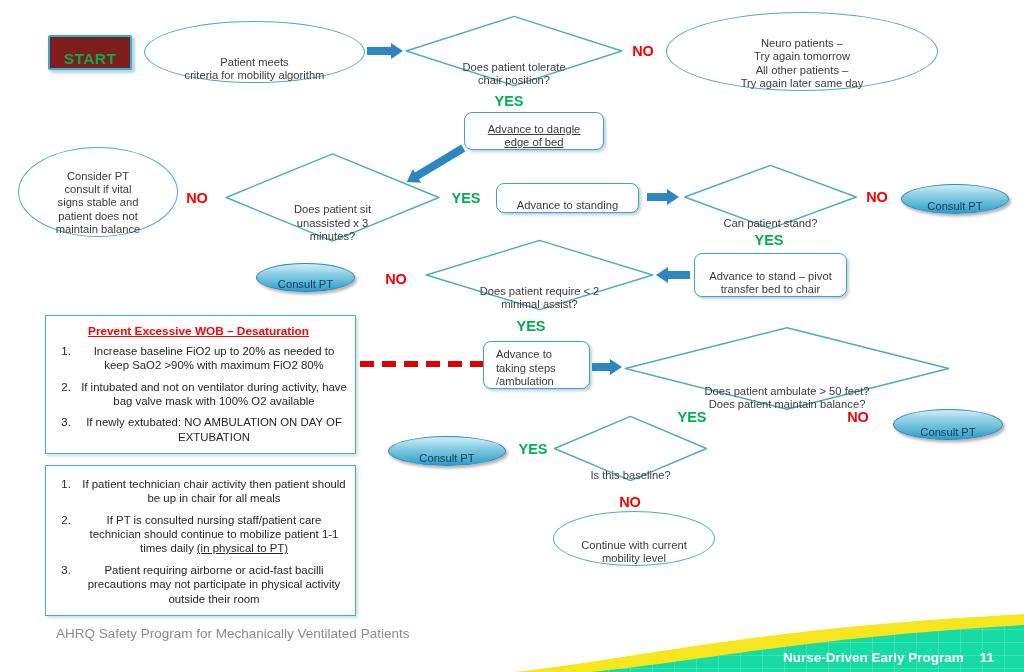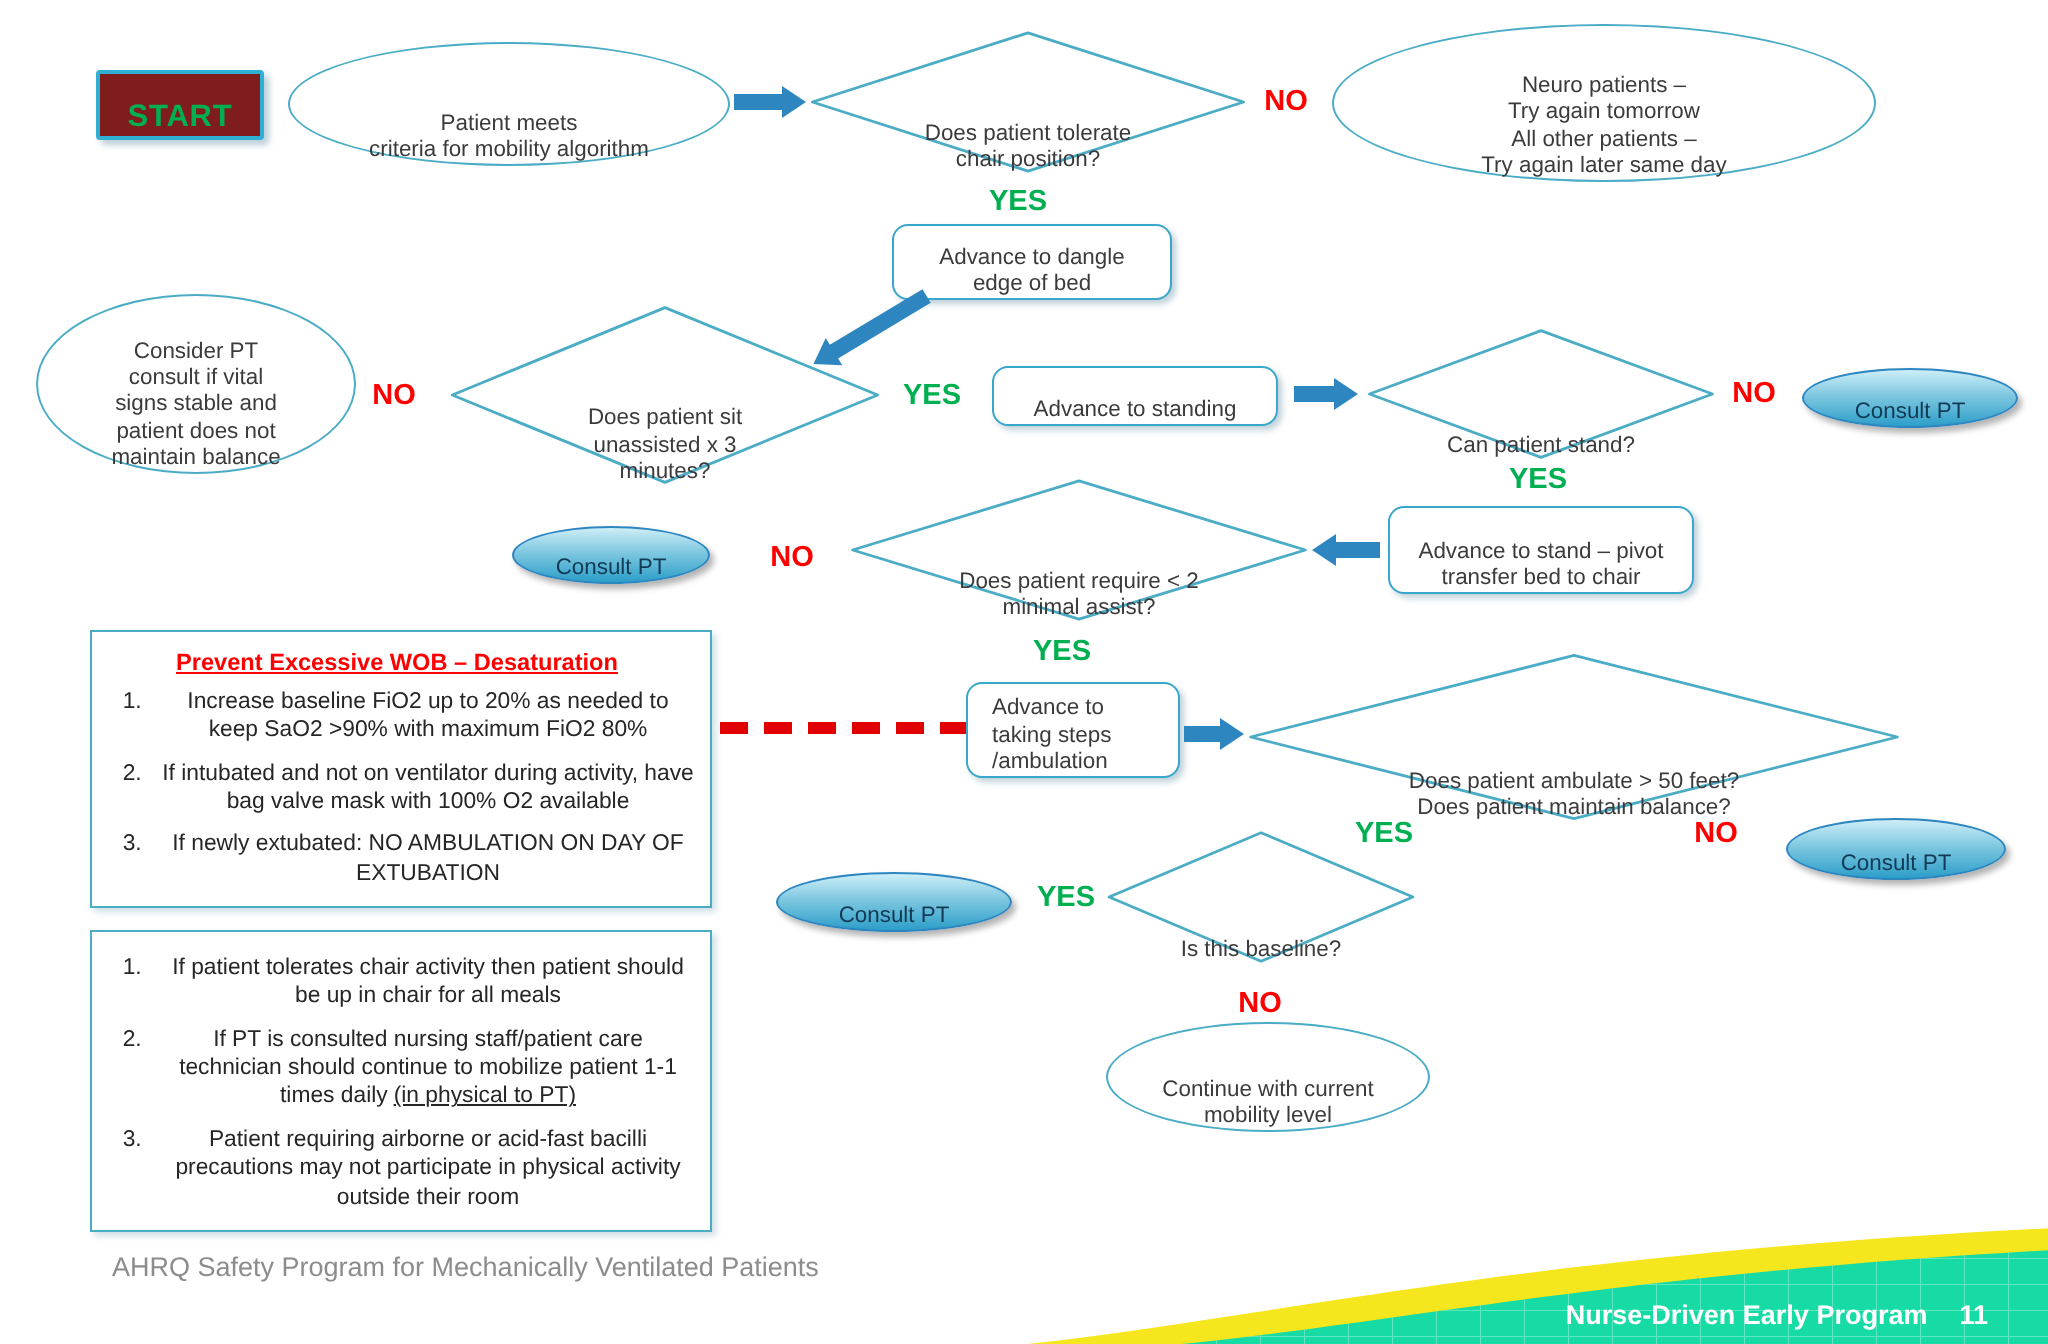--- a/index.html
+++ b/index.html
@@ -80,21 +80,21 @@
 
   <div class="shape ellipse" style="left:666px;top:12px;width:270px;height:77px;">
     <span>Neuro patients –
 Try again tomorrow
 All other patients –
 Try again later same day</span>
   </div>
 
   <div class="tag yes" style="left:509px;top:101px;">YES</div>
 
-  <div class="shape rbox" style="left:446px;top:112px;width:138px;height:36px;">
+  <div class="shape rbox" style="left:464px;top:112px;width:138px;height:36px;text-decoration:underline;">
     <span>Advance to dangle
 edge of bed</span>
   </div>
 
   <div class="arr" style="left:402px;top:157px;width:66px;transform:rotate(149deg);">
     <span class="shaft"></span>
     <span class="head"></span>
   </div>
 
   <div class="shape ellipse" style="left:18px;top:147px;width:158px;height:88px;">
@@ -220,21 +220,21 @@
 
   <div class="tag no" style="left:630px;top:502px;">NO</div>
 
   <div class="shape ellipse" style="left:553px;top:511px;width:160px;height:53px;">
     <span>Continue with current
 mobility level</span>
   </div>
 
   <div class="note" style="left:45px;top:465px;width:297px;">
     <ol style="margin-top:6px;">
-      <li><span>If patient tolerates chair activity then patient should be up in chair for all meals</span></li>
+      <li><span>If patient technician chair activity then patient should be up in chair for all meals</span></li>
       <li><span>If PT is consulted nursing staff/patient care technician should continue to mobilize patient 1-1 times daily</span><span class="ul">(in physical to PT)</span></li>
       <li><span>Patient requiring airborne or acid-fast bacilli precautions may not participate in physical activity outside their room</span></li>
     </ol>
   </div>
 
   <div class="footer">AHRQ Safety Program for Mechanically Ventilated Patients</div>
 
   <svg class="swoosh" viewBox="0 0 570 82" preserveAspectRatio="none">
     <defs>
       <pattern id="grid" width="22" height="13" patternUnits="userSpaceOnUse">

